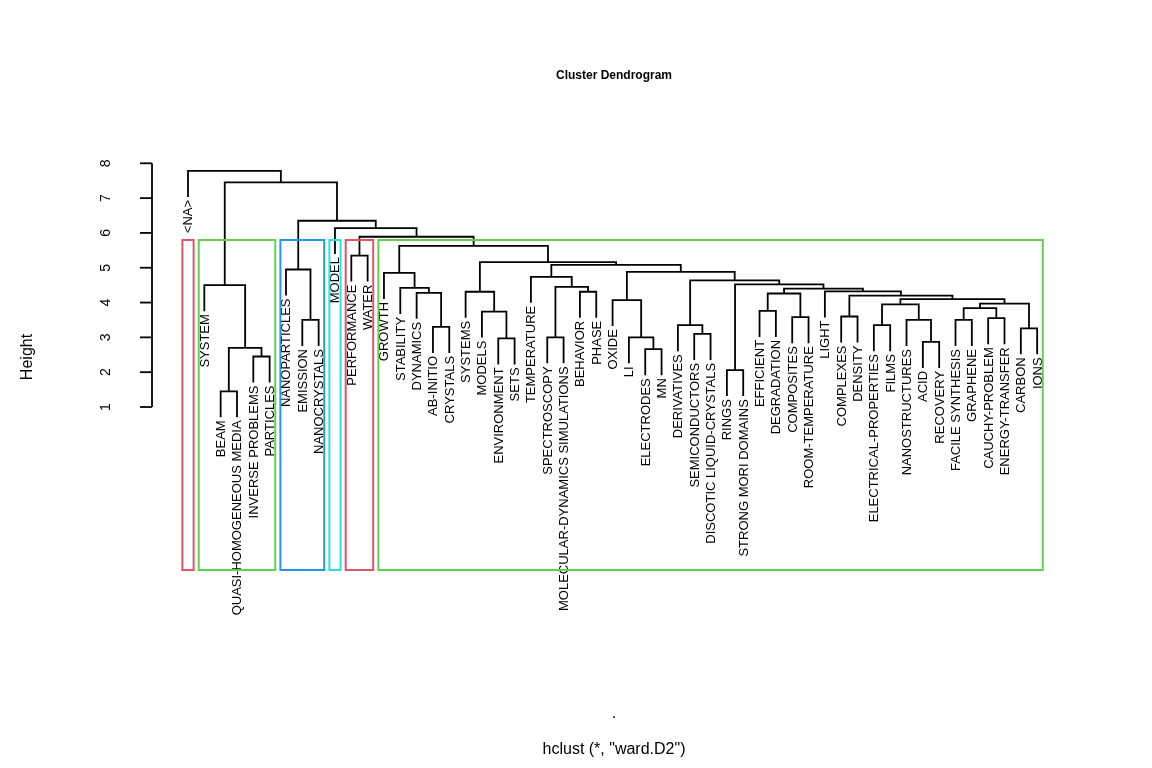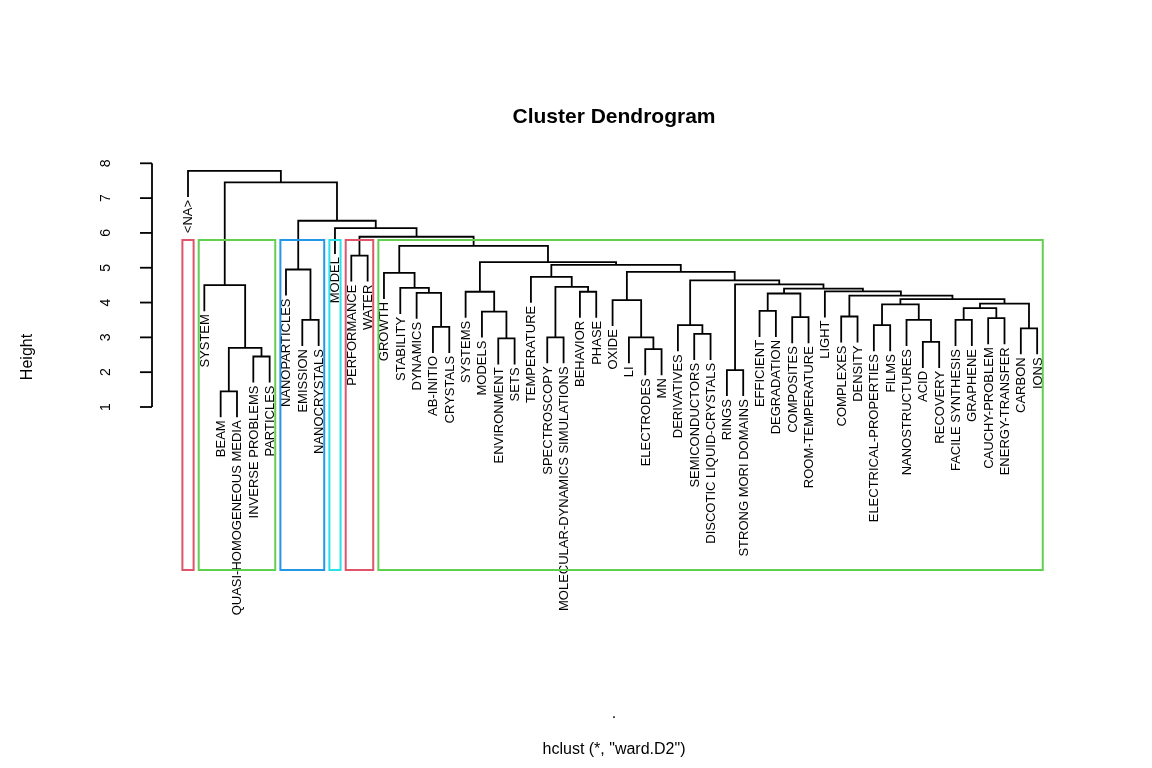--- a/index.html
+++ b/index.html
@@ -1,19 +1,19 @@
 <!DOCTYPE html>
 <html><head>
 <meta charset="utf-8">
 <style>
   html,body{margin:0;padding:0;background:#ffffff;}
   #stage{position:relative;width:1152px;height:768px;background:#ffffff;overflow:hidden;
          font-family:"Liberation Sans", sans-serif;}
   .chart-title{position:absolute;left:614px;top:68px;transform:translateX(-50%);
-         font-size:21px;font-weight:bold;color:#000;white-space:nowrap;margin-top:36px;}
+         font-size:12px;font-weight:bold;color:#000;white-space:nowrap;}
   .x-label{position:absolute;left:614px;top:704px;transform:translateX(-50%);
          font-size:16px;color:#000;}
   .sub-label{position:absolute;left:614px;top:740px;transform:translateX(-50%);
          font-size:16px;color:#000;white-space:nowrap;}
   .y-label{position:absolute;left:27px;top:357px;transform:translate(-50%,-50%) rotate(-90deg);
          font-size:16px;color:#000;white-space:nowrap;}
   svg{position:absolute;left:0;top:0;}
 </style>
 </head>
 <body>

